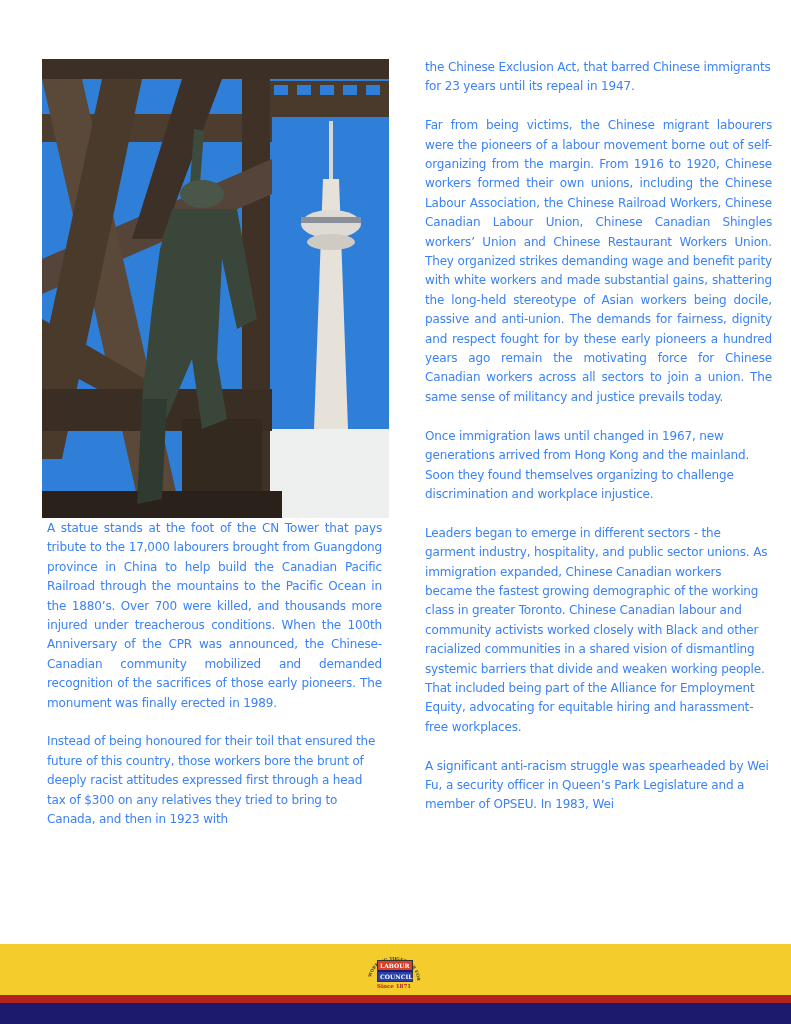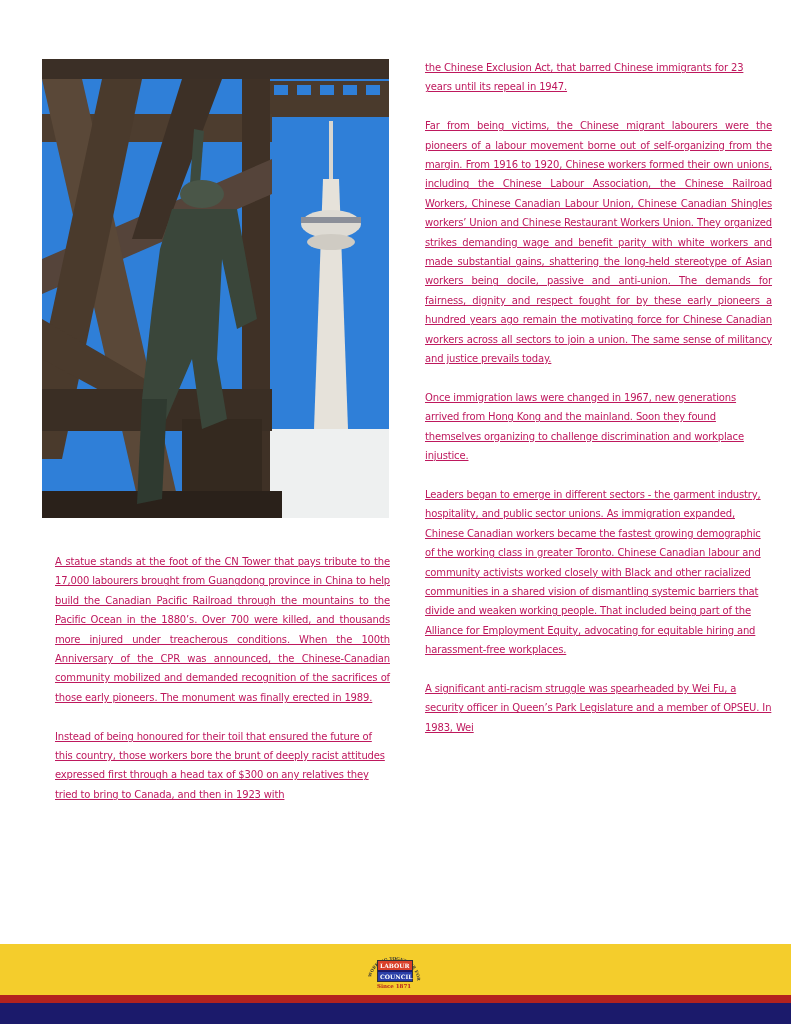--- a/index.html
+++ b/index.html
@@ -14,27 +14,26 @@
   
   .photo {
     position:absolute; left:42px; top:59px; width:347px; height:459px;
     overflow:hidden; background:#2f7fd8;
   }
   .photo svg { display:block; width:100%; height:100%; }
 
   
   .col {
     position:absolute;
-    font-size:10px; line-height:19.4px; letter-spacing:-0.15px;
-    color:#be185d;
-    text-decoration:underline;
+    font-size:12px; line-height:19.4px; letter-spacing:-0.15px;
+    color:#3b82f6;
   }
   .col p { margin:0 0 19.4px 0; }
   .col p.just { text-align:justify; text-align-last:left; }
-  .col-left { left:47px; top:552px; width:335px;margin-left:8px; }
+  .col-left { left:47px; top:519px; width:335px; }
   .col-right { left:425px; top:58px; width:347px; }
 
   
   .footer { position:absolute; left:0; right:0; top:944px; height:80px; }
   .band-yellow { position:absolute; left:0; right:0; top:0; height:51px; background:#f4cd2c; }
   .band-red { position:absolute; left:0; right:0; top:51px; height:8px; background:#b3221e; }
   .band-navy { position:absolute; left:0; right:0; top:59px; height:21px; background:#1b1a6b; }
 
   .logo {
     position:absolute; left:365px; top:6px; width:58px; height:44px;
@@ -111,21 +110,21 @@
   </div>
 
   <div class="col col-left">
     <p class="just">A statue stands at the foot of the CN Tower that pays tribute to the 17,000 labourers brought from Guangdong province in China to help build the Canadian Pacific Railroad through the mountains to the Pacific Ocean in the 1880’s. Over 700 were killed, and thousands more injured under treacherous conditions. When the 100th Anniversary of the CPR was announced, the Chinese-Canadian community mobilized and demanded recognition of the sacrifices of those early pioneers. The monument was finally erected in 1989.</p>
     <p>Instead of being honoured for their toil that ensured the future of this country, those workers bore the brunt of deeply racist attitudes expressed first through a head tax of $300 on any relatives they tried to bring to Canada, and then in 1923 with</p>
   </div>
 
   <div class="col col-right">
     <p>the Chinese Exclusion Act, that barred Chinese immigrants for 23 years until its repeal in 1947.</p>
     <p class="just">Far from being victims, the Chinese migrant labourers were the pioneers of a labour movement borne out of self-organizing from the margin. From 1916 to 1920, Chinese workers formed their own unions, including the Chinese Labour Association, the Chinese Railroad Workers, Chinese Canadian Labour Union, Chinese Canadian Shingles workers’ Union and Chinese Restaurant Workers Union. They organized strikes demanding wage and benefit parity with white workers and made substantial gains, shattering the long-held stereotype of Asian workers being docile, passive and anti-union. The demands for fairness, dignity and respect fought for by these early pioneers a hundred years ago remain the motivating force for Chinese Canadian workers across all sectors to join a union. The same sense of militancy and justice prevails today.</p>
-    <p>Once immigration laws were changed in 1967, new generations arrived from Hong Kong and the mainland. Soon they found themselves organizing to challenge discrimination and workplace injustice.</p>
+    <p>Once immigration laws until changed in 1967, new generations arrived from Hong Kong and the mainland. Soon they found themselves organizing to challenge discrimination and workplace injustice.</p>
     <p>Leaders began to emerge in different sectors - the garment industry, hospitality, and public sector unions. As immigration expanded, Chinese Canadian workers became the fastest growing demographic of the working class in greater Toronto. Chinese Canadian labour and community activists worked closely with Black and other racialized communities in a shared vision of dismantling systemic barriers that divide and weaken working people. That included being part of the Alliance for Employment Equity, advocating for equitable hiring and harassment-free workplaces.</p>
     <p>A significant anti-racism struggle was spearheaded by Wei Fu, a security officer in Queen’s Park Legislature and a member of OPSEU. In 1983, Wei</p>
   </div>
 
   <div class="footer">
     <div class="band-yellow"></div>
     <div class="band-red"></div>
     <div class="band-navy"></div>
 
     <div class="logo">

